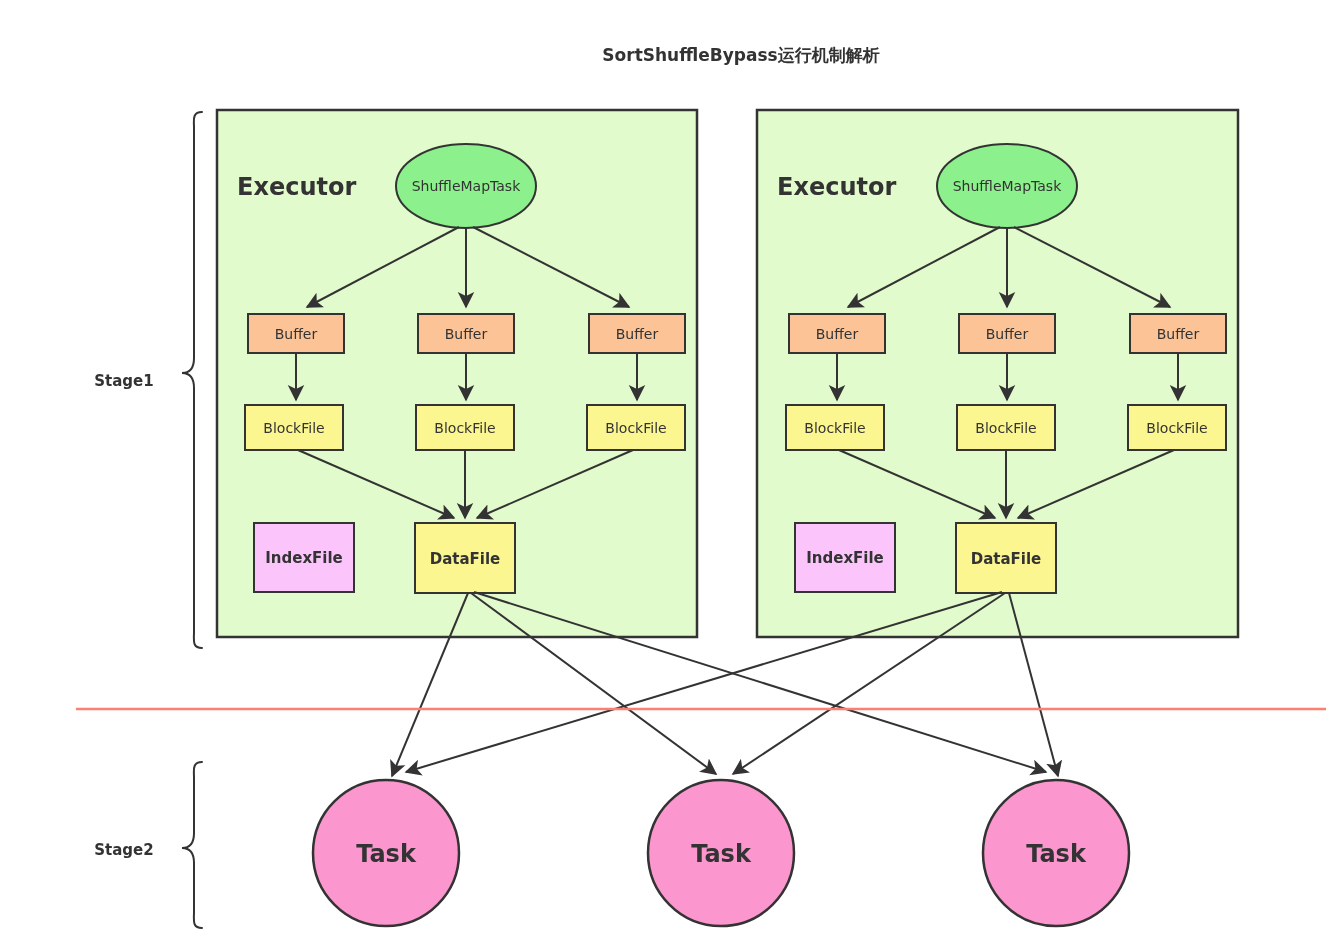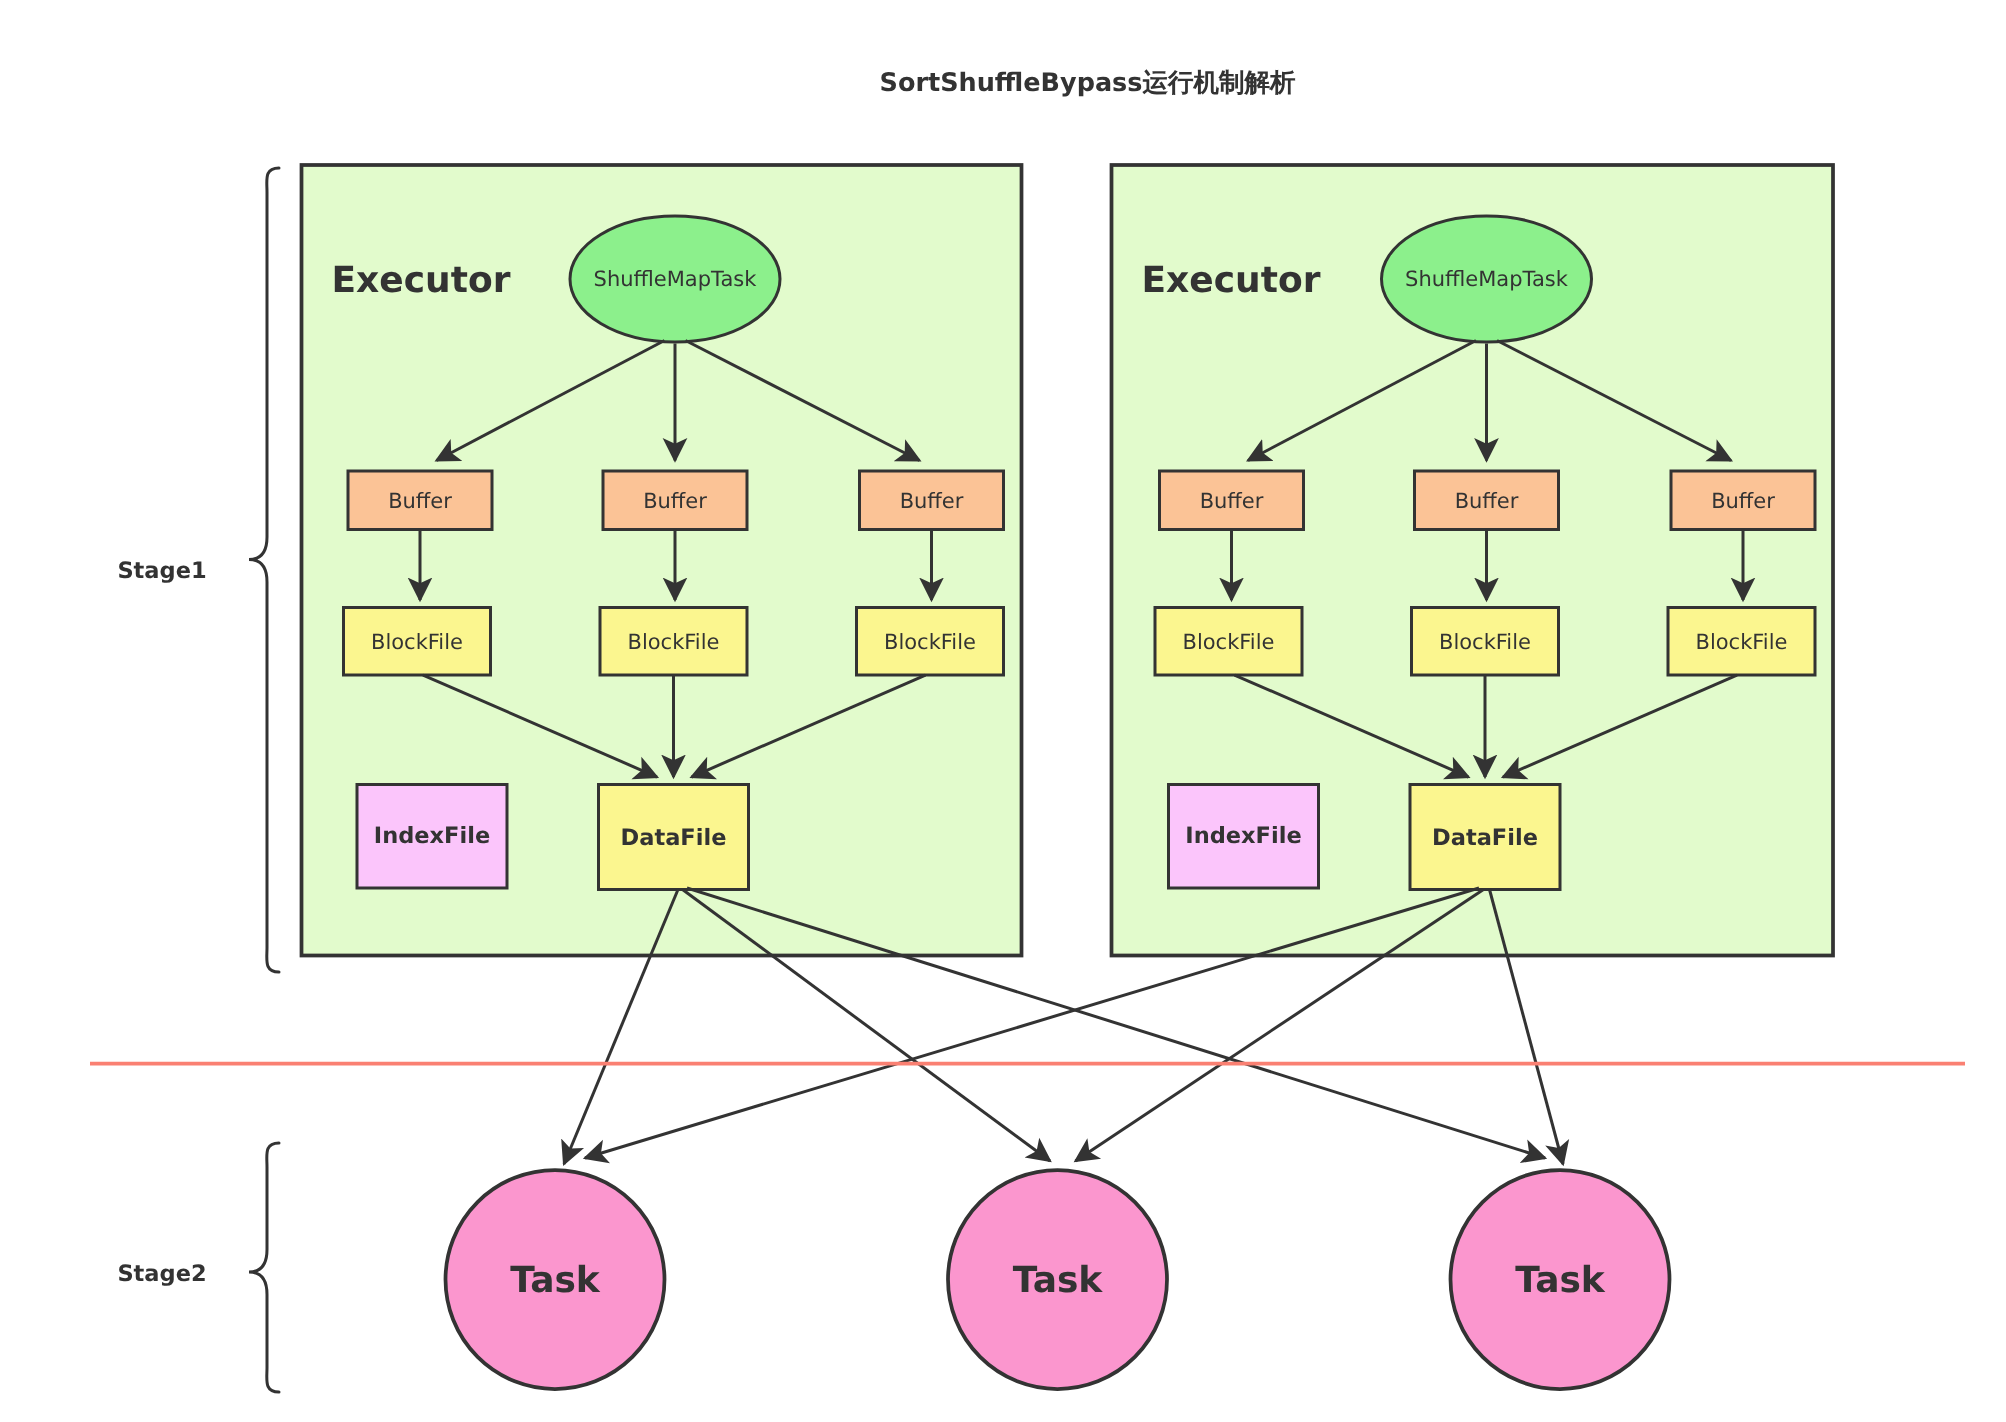--- a/index.html
+++ b/index.html
@@ -10,20 +10,21 @@
   body {
     width: 1337px;
     height: 948px;
     font-family: "DejaVu Sans", "Liberation Sans", sans-serif;
     overflow: hidden;
   }
   #diagram-root {
     position: relative;
     width: 1153px;
     height: 948px;
+    padding-left: 16px;
   }
   svg.diagram {
     display: block;
     width: 1337px;
     height: 948px;
   }
   text {
     font-family: "DejaVu Sans", "Liberation Sans", sans-serif;
     fill: #333333;
     dominant-baseline: middle;

